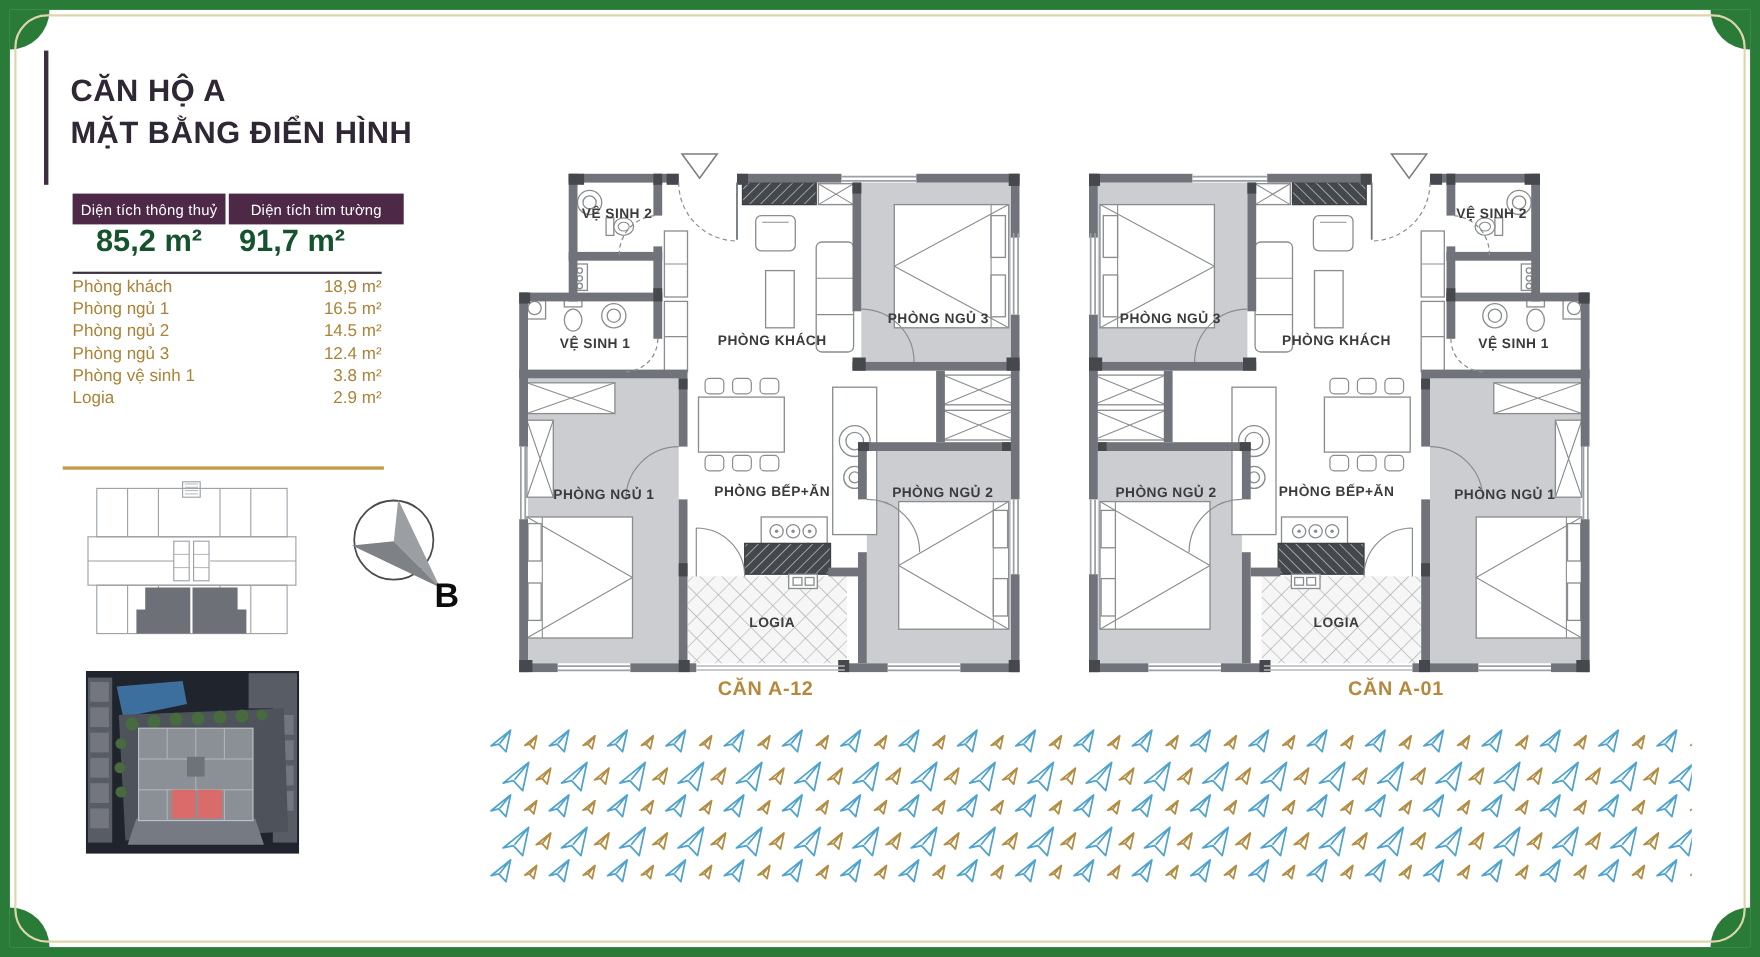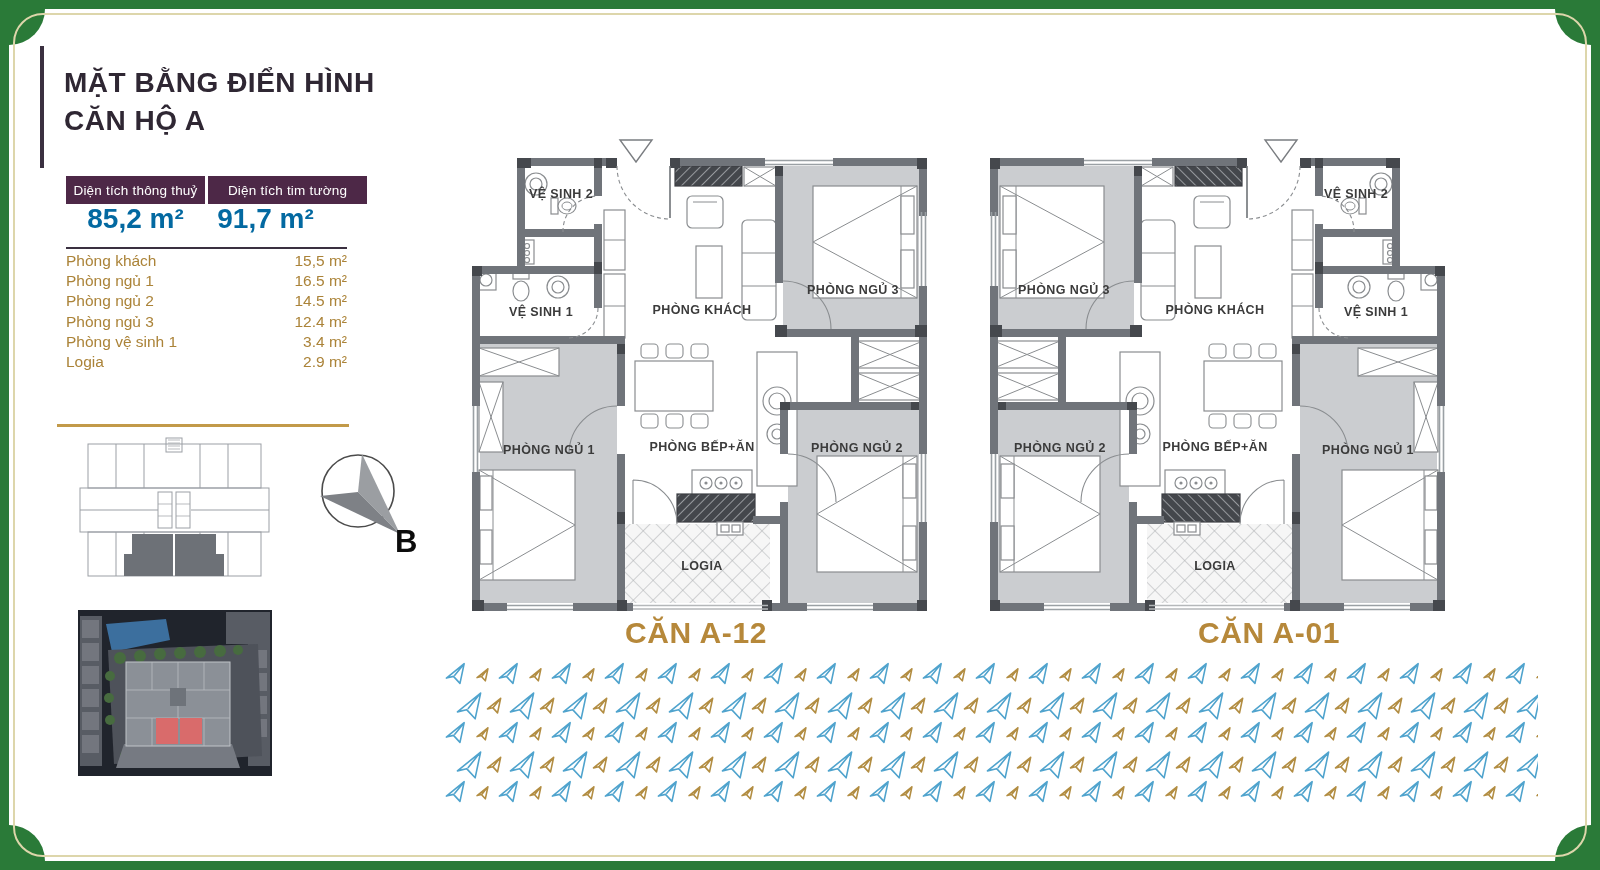--- a/index.html
+++ b/index.html
@@ -16,37 +16,37 @@
   
   .title-bar{position:absolute;left:40px;top:46px;width:4px;height:122px;background:#3a3040;}
   .page-title{position:absolute;left:64px;top:64px;font-size:28px;font-weight:bold;
               color:#2f2733;line-height:38px;letter-spacing:.5px;}
   
   .hdr{position:absolute;top:176px;height:28px;background:#4d2847;color:#fff;font-size:13.5px;
        display:flex;align-items:center;justify-content:center;letter-spacing:.2px;}
   .hdr.c1{left:66px;width:139px;}
   .hdr.c2{left:208px;width:159px;}
   .bigval{position:absolute;top:203px;width:139px;text-align:center;font-size:28px;
-          font-weight:bold;color:#0369a1;}
+          font-weight:bold;color:#14532d;}
   .bigval.c1{left:66px;}
   .bigval.c2{left:196px;}
   .divider-dark{position:absolute;left:66px;top:247px;width:281px;height:2px;background:#3a3040;}
   .room-list{position:absolute;left:66px;top:251px;width:281px;}
   .room-row{display:flex;justify-content:space-between;height:20.2px;line-height:20.2px;
             font-size:15.5px;color:#ab8338;}
   .divider-gold{position:absolute;left:57px;top:424px;width:292px;height:3px;background:#c29a49;}
   
   .keyplan{position:absolute;left:72px;top:436px;width:205px;height:155px;}
   .compass{position:absolute;left:312px;top:444px;width:105px;height:112px;}
   .siteplan{position:absolute;left:78px;top:606px;width:194px;height:174px;}
   
   .plan{position:absolute;top:138px;width:462px;height:475px;}
   .plan.p0{left:465px;}
   .plan.p1{left:990px;}
-  .plan-cap{position:absolute;top:616px;width:462px;text-align:center;font-size:30px;
+  .plan-cap{position:absolute;top:616px;width:462px;text-align:center;font-size:18px;
             font-weight:bold;color:#b6883a;letter-spacing:.6px;}
   .plan-cap.p0{left:465px;}
   .plan-cap.p1{left:1038px;}
   
   .watermark{position:absolute;left:438px;top:656px;width:1100px;height:158px;}
   .wm-b{color:#4fa3cd;}
   .wm-g{color:#b28d42;}
 </style>
 </head>
 <body>
@@ -55,49 +55,49 @@
 
   <div class="frame-corner tl"></div>
   <div class="frame-corner tr"></div>
   <div class="frame-corner bl"></div>
   <div class="frame-corner br"></div>
   <div class="frame-border"></div>
   <div class="frame-line"></div>
 
   <div class="title-bar"></div>
   <div class="page-title">
+    <div>CĂN HỘ A</div>
     <div>MẶT BẰNG ĐIỂN HÌNH</div>
-    <div>CĂN HỘ A</div>
   </div>
 
   <div class="hdr c1">Diện tích thông thuỷ</div>
   <div class="hdr c2">Diện tích tim tường</div>
   <div class="bigval c1">85,2 m²</div>
   <div class="bigval c2">91,7 m²</div>
   <div class="divider-dark"></div>
   <div class="room-list">
       <div class="room-row">
         <span>Phòng khách</span>
-        <span>15,5 m²</span>
+        <span>18,9 m²</span>
       </div>
       <div class="room-row">
         <span>Phòng ngủ 1</span>
         <span>16.5 m²</span>
       </div>
       <div class="room-row">
         <span>Phòng ngủ 2</span>
         <span>14.5 m²</span>
       </div>
       <div class="room-row">
         <span>Phòng ngủ 3</span>
         <span>12.4 m²</span>
       </div>
       <div class="room-row">
         <span>Phòng vệ sinh 1</span>
-        <span>3.4 m²</span>
+        <span>3.8 m²</span>
       </div>
       <div class="room-row">
         <span>Logia</span>
         <span>2.9 m²</span>
       </div>
     </div>
   <div class="divider-gold"></div>
 
   <svg class="keyplan" viewBox="0 0 205 155">
     <g stroke="#9b9fa5" stroke-width="1" fill="none">

